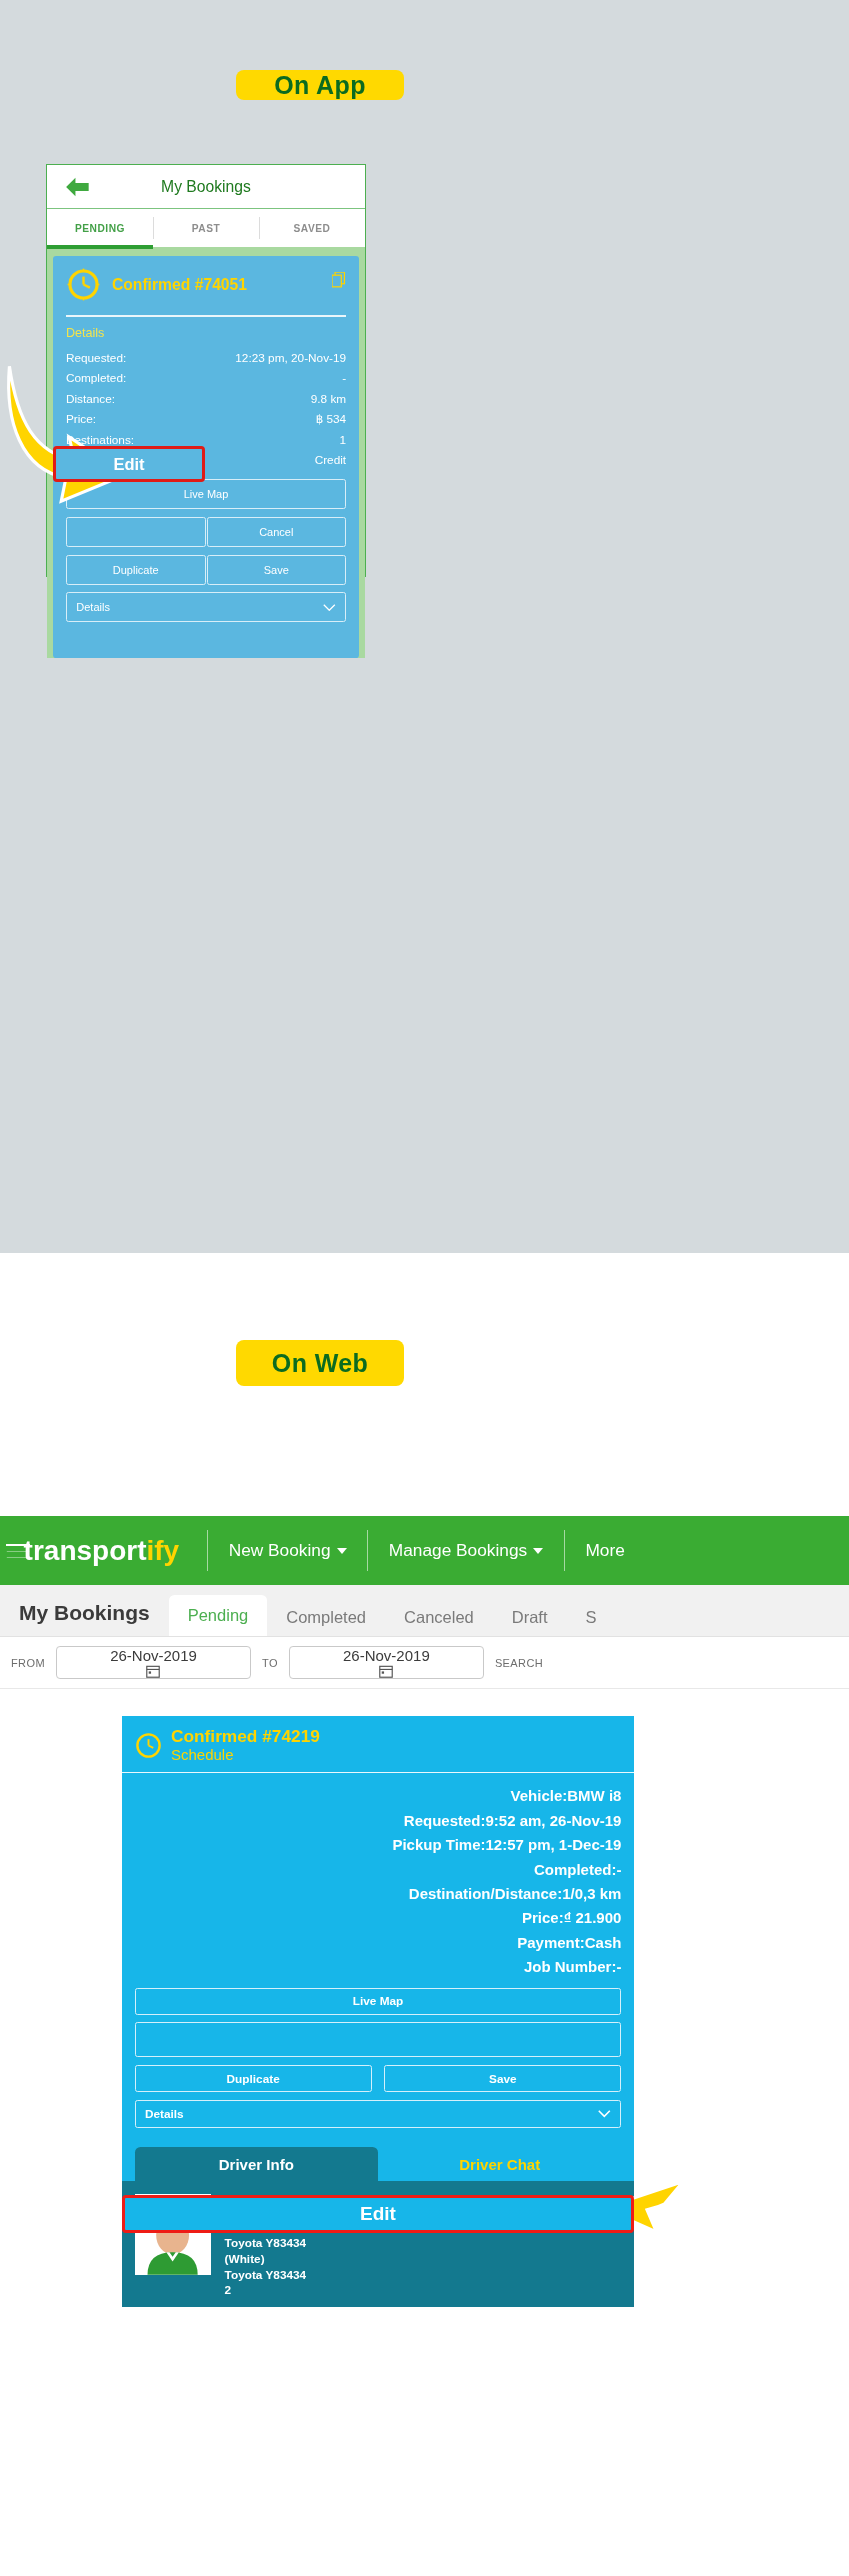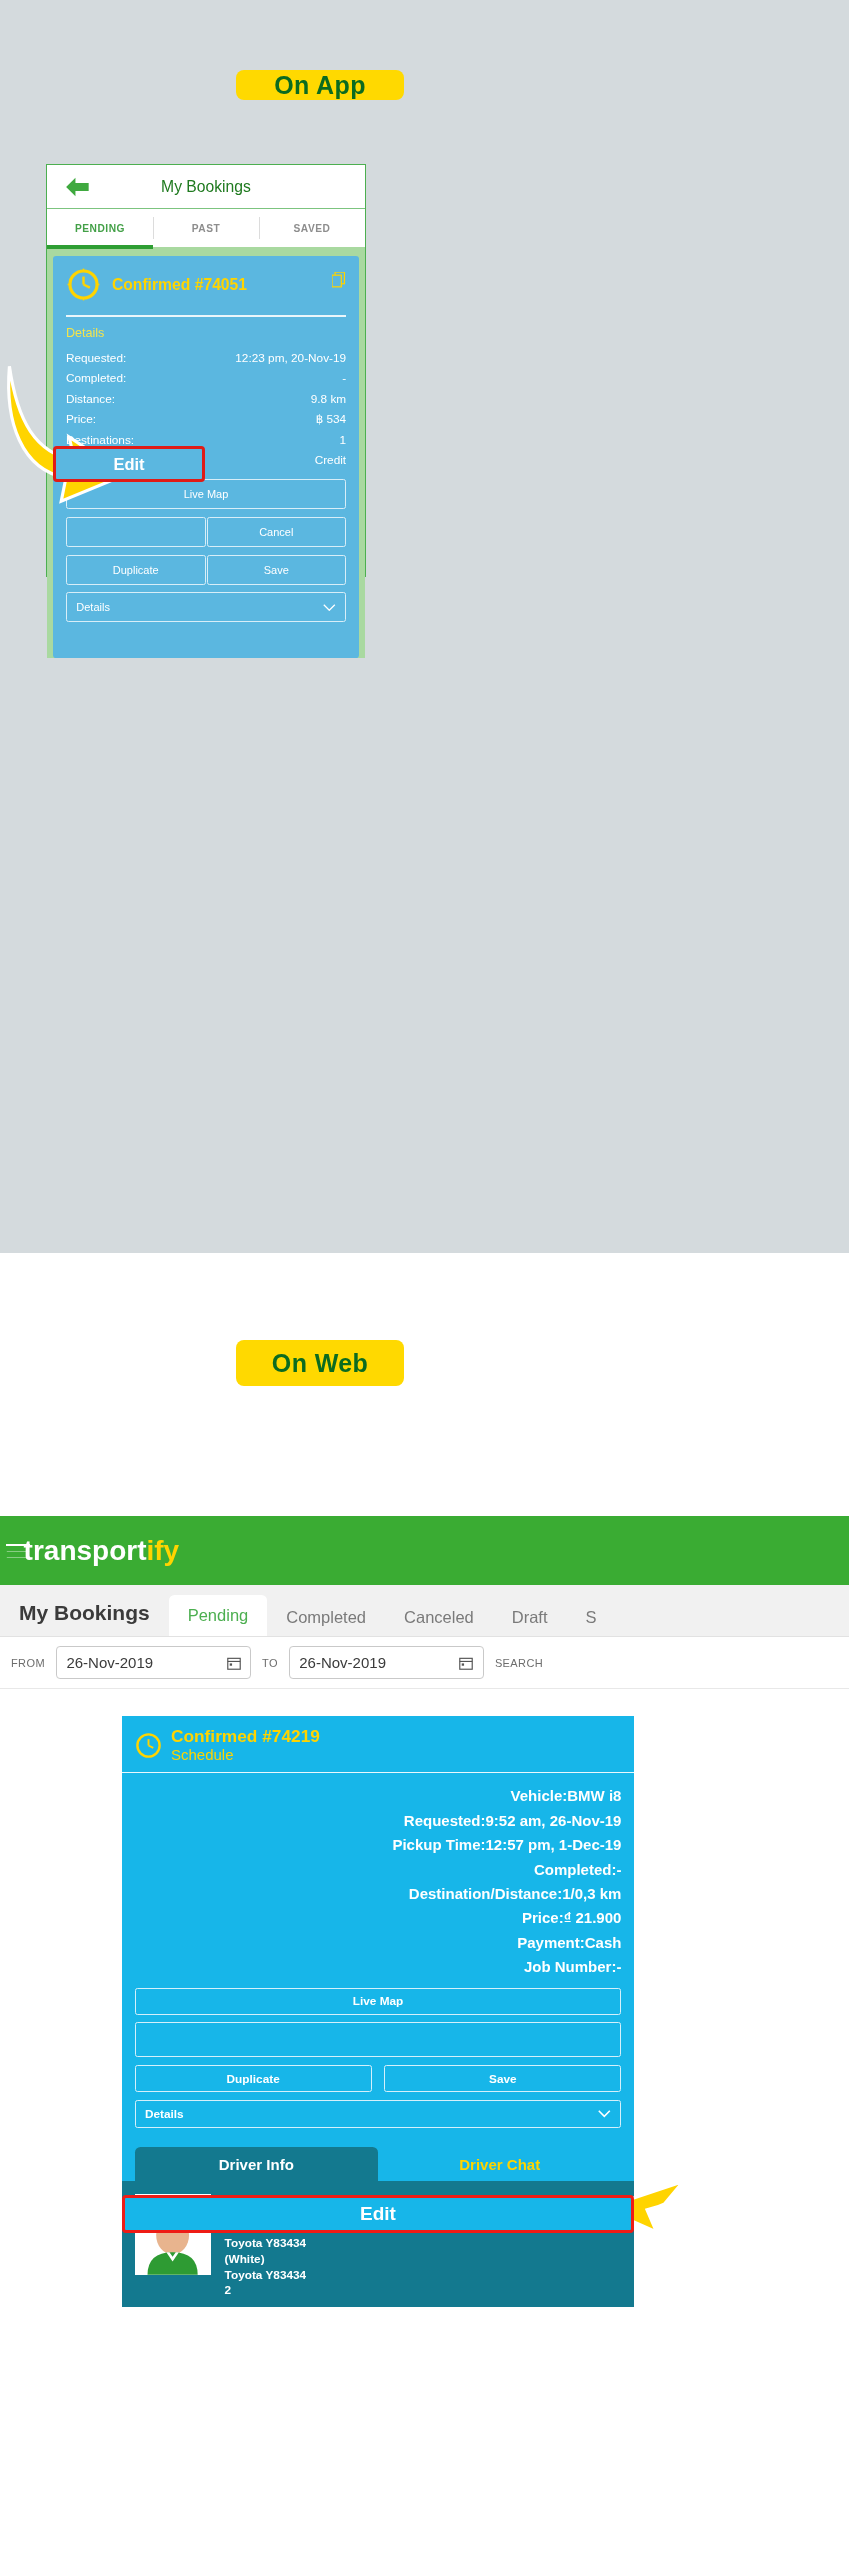--- a/index.html
+++ b/index.html
@@ -194,21 +194,21 @@
     position: absolute; left: 0; top: 378px;
     width: 849px; height: 52px; background: #fff;
     display: flex; align-items: center; padding-left: 11px; gap: 11px;
     border-bottom: 0.8px solid #e8e8e8;
   }
   .flabel { font-size: 11px; color: #6d6d6d; letter-spacing: 0.4px; }
   .dateinput {
     width: 195px; height: 33px;
     border: 0.8px solid #c9c9c9; border-radius: 3.9px;
     display: flex; align-items: center; justify-content: space-between;
-    padding: 0 9.4px; font-size: 15px; color: #3b3b3b;
+    padding: 0 9.4px; font-size: 15px; color: #3b3b3b; flex-direction: column;
   }
   .cal-icon { width: 14px; height: 14px; }
 
   .wcard {
     position: absolute; left: 122px; top: 463px;
     width: 512px; background: #17b6e9;
     padding-bottom: 0;
   }
   .wcard-head {
     display: flex; align-items: center; gap: 9.4px;
@@ -370,20 +370,33 @@
 
 <div class="web-section">
 
   <div class="banner banner-web" style="top:87px">On Web</div>
 
   <div class="navbar" style="top:263px">
     <div class="logo">
       <span class="w">transport</span>
       <span class="y">ify</span>
     </div>
+    <div class="nav-items">
+      <div class="nav-item">
+        <span>New Booking</span>
+        <span class="caret-d"></span>
+      </div>
+      <div class="nav-item">
+        <span>Manage Bookings</span>
+        <span class="caret-d"></span>
+      </div>
+      <div class="nav-item" style="border-right:none">
+        <span>More</span>
+      </div>
+    </div>
   </div>
 
   <div class="subbar" style="top:332px">
     <div class="mybookings-title">My Bookings</div>
     <div class="wtabs">
       <div class="wtab active">Pending</div>
       <div class="wtab">Completed</div>
       <div class="wtab">Canceled</div>
       <div class="wtab">Draft</div>
       <div class="wtab">S</div>

